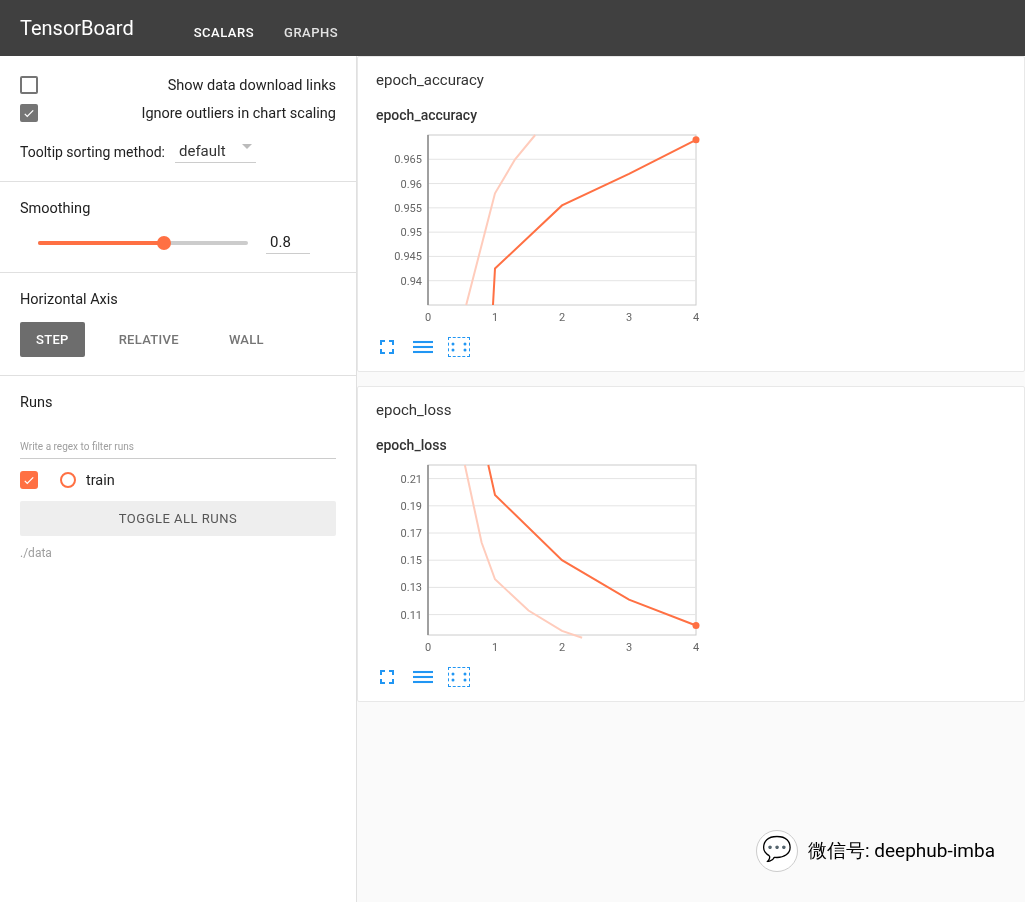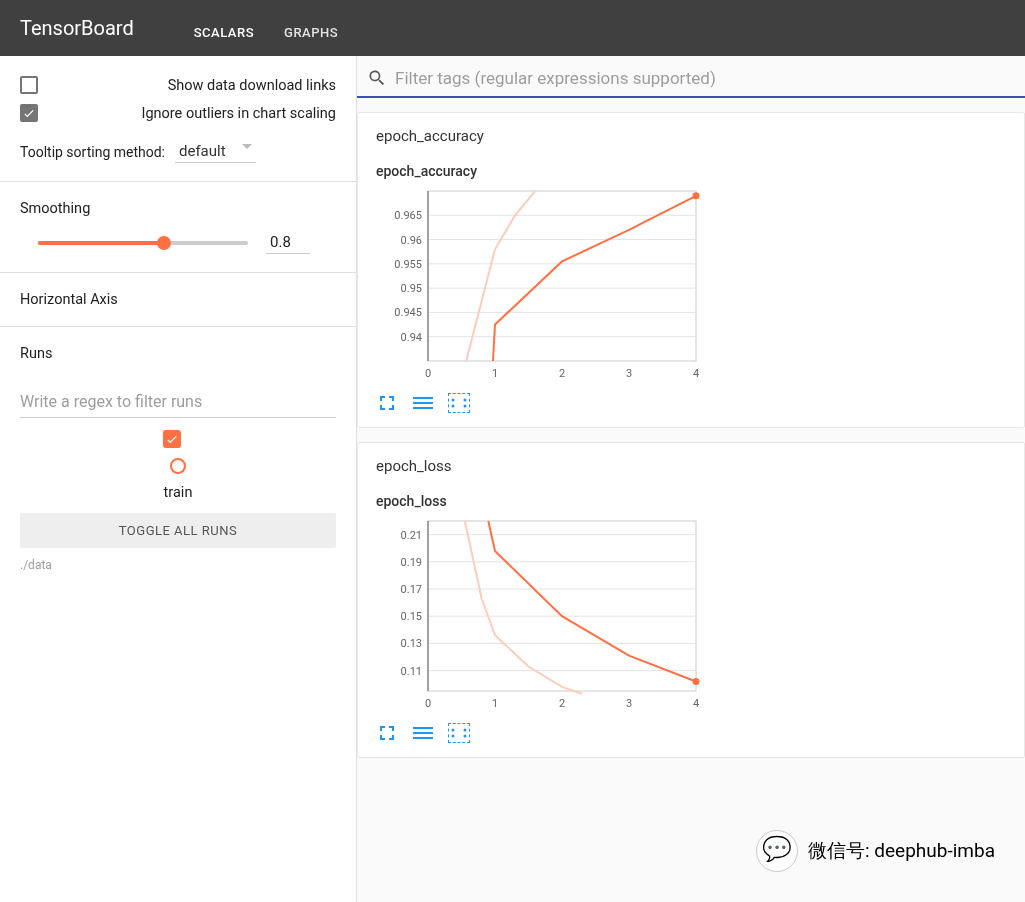--- a/index.html
+++ b/index.html
@@ -23,23 +23,23 @@
 .selectish { border-bottom:1px solid #ccc; padding:2px 30px 2px 4px; font-size:15px; color:#333; position:relative; min-width:80px; cursor:pointer; }
 .selectish .arrow { position:absolute; right:4px; top:4px; width:0; height:0; border-left:5px solid transparent; border-right:5px solid transparent; border-top:5px solid #bbb; }
 .slider-row { display:flex; align-items:center; gap:18px; padding-left:18px; }
 .slider { width:210px; height:4px; background:#ccc; border-radius:2px; position:relative; cursor:pointer; }
 .slider-fill { position:absolute; left:0; top:0; height:100%; background:#ff7043; border-radius:2px; }
 .slider-thumb { position:absolute; width:14px; height:14px; background:#ff7043; border-radius:50%; top:50%; transform:translate(-50%,-50%); }
 .slider-val { border-bottom:1px solid #ccc; padding:2px 4px; font-size:15px; width:44px; }
 .btn-group { display:flex; gap:18px; align-items:center; }
 .axis-btn { font-size:13px; font-weight:500; color:#757575; padding:10px 16px; border-radius:2px; cursor:pointer; letter-spacing:0.3px; }
 .axis-btn.sel { background:#6d6d6d; color:#fff; }
-.runs-filter { border:none; border-bottom:1px solid #ccc; width:100%; padding:6px 0; font-size:16px; outline:none; color:#333; margin-top:10px; }
+.runs-filter { border:none; border-bottom:1px solid #ccc; width:100%; padding:6px 0; font-size:10px; outline:none; color:#333; margin-top:10px; }
 .runs-filter::placeholder { color:#9e9e9e; }
-.run-row { display:flex; align-items:center; margin-top:12px; font-size:14.5px; gap:10px;flex-direction:column; }
+.run-row { display:flex; align-items:center; margin-top:12px; font-size:14.5px; gap:10px; }
 .run-color { width:16px; height:16px; border:2px solid #ff7043; border-radius:50%; }
 .toggle-all { background:#eee; text-align:center; padding:10px; font-size:13px; letter-spacing:0.5px; color:#555; margin-top:12px; cursor:pointer; border-radius:2px; }
 .logpath { font-size:12px; color:#9e9e9e; margin-top:10px; }
 .content { flex:1; overflow-y:auto; }
 .filter-bar { display:flex; align-items:center; border-bottom:2px solid #3f51b5; padding:8px 10px; margin:4px 0 14px 0; }
 .filter-bar svg { width:20px; height:20px; fill:#555; margin-right:8px; }
 .filter-input { border:none; outline:none; font-size:17px; color:#333; flex:1; background:transparent; }
 .filter-input::placeholder { color:#9e9e9e; }
 .card { background:#fff; margin:0 0 14px 0; border:1px solid #e8e8e8; border-radius:2px; }
 .card-hdr { padding:14px 18px; font-size:15px; color:#333; }
@@ -93,46 +93,45 @@
         <div class="slider">
           <div class="slider-fill" id="sfill" style="width: 60%;"></div>
           <div class="slider-thumb" id="sthumb" style="left: 60%;"></div>
         </div>
         <div class="slider-val">0.8</div>
       </div>
     </div>
 
     <div class="section">
       <div class="section-title">Horizontal Axis</div>
+      <div class="btn-group">
+        <div class="axis-btn sel">STEP</div>
+        <div class="axis-btn">RELATIVE</div>
+        <div class="axis-btn">WALL</div>
+      </div>
     </div>
 
     <div class="section">
       <div class="section-title">Runs</div>
       <input class="runs-filter" placeholder="Write a regex to filter runs" style="">
       <div class="run-row">
         <div class="cb checked orange" style="border-radius:3px;">
           <svg viewBox="0 0 24 24">
               <path fill="#fff" d="M9 16.2l-3.5-3.5L4 14.2 9 19.2 20 8.2l-1.5-1.5z"></path>
             </svg>
         </div>
         <div class="run-color"></div>
         <span>train</span>
       </div>
       <div class="toggle-all">TOGGLE ALL RUNS</div>
       <div class="logpath">./data</div>
     </div>
   </div>
 
   <div class="content">
-    <div class="filter-bar">
-      <svg viewBox="0 0 24 24">
-          <path d="M15.5 14h-.8l-.3-.3a6.5 6.5 0 10-.7.7l.3.3v.8l5 5 1.5-1.5-5-5zM9.5 14a4.5 4.5 0 110-9 4.5 4.5 0 010 9z"></path>
-        </svg>
-      <input class="filter-input" placeholder="Filter tags (regular expressions supported)" style="">
-    </div>
 
     <div class="card">
       <div class="card-hdr">epoch_accuracy</div>
       <div class="chart-box">
         <div class="chart-title">epoch_accuracy</div>
         <div class="chart">
             <svg class="chart-svg" id="chart0" width="330" height="200">
               <rect x="52" y="6" width="268" height="170" fill="#fff" stroke="#ccc"></rect>
               <line x1="52" y1="151.71428571428618" x2="320" y2="151.71428571428618" stroke="#e4e4e4"></line>
               <text x="46" y="155.71428571428618" text-anchor="end" font-size="11" fill="#666">0.94</text>

